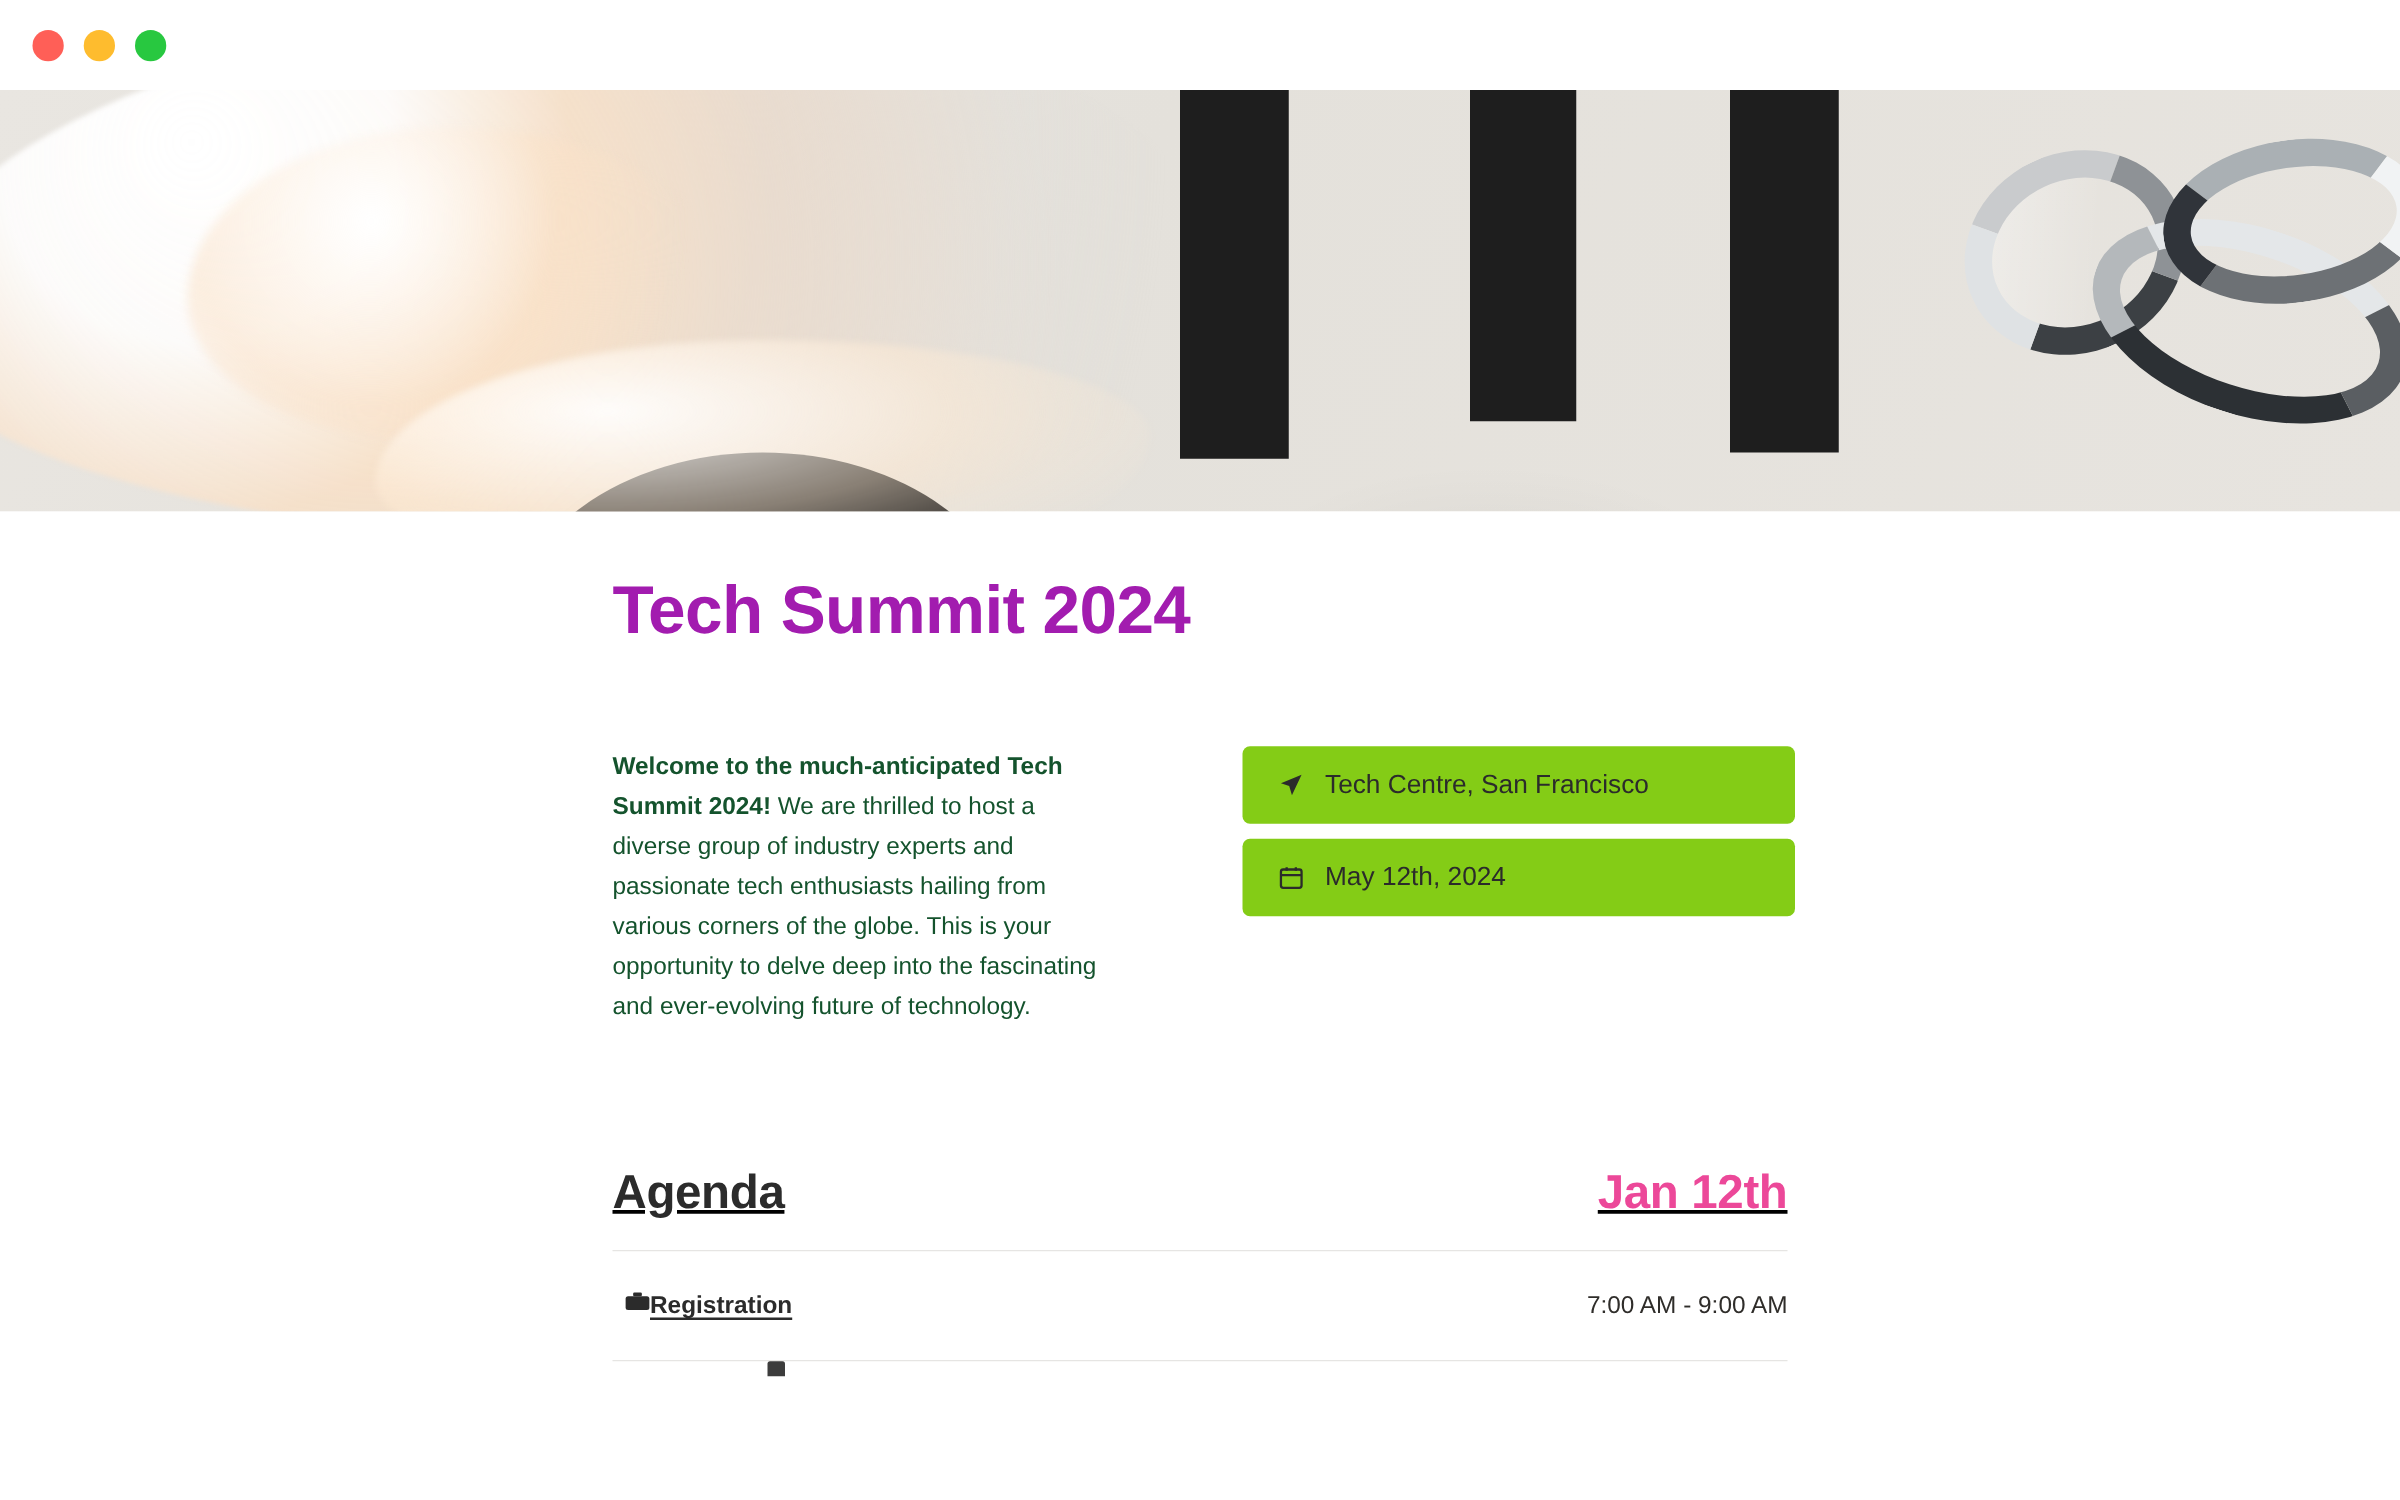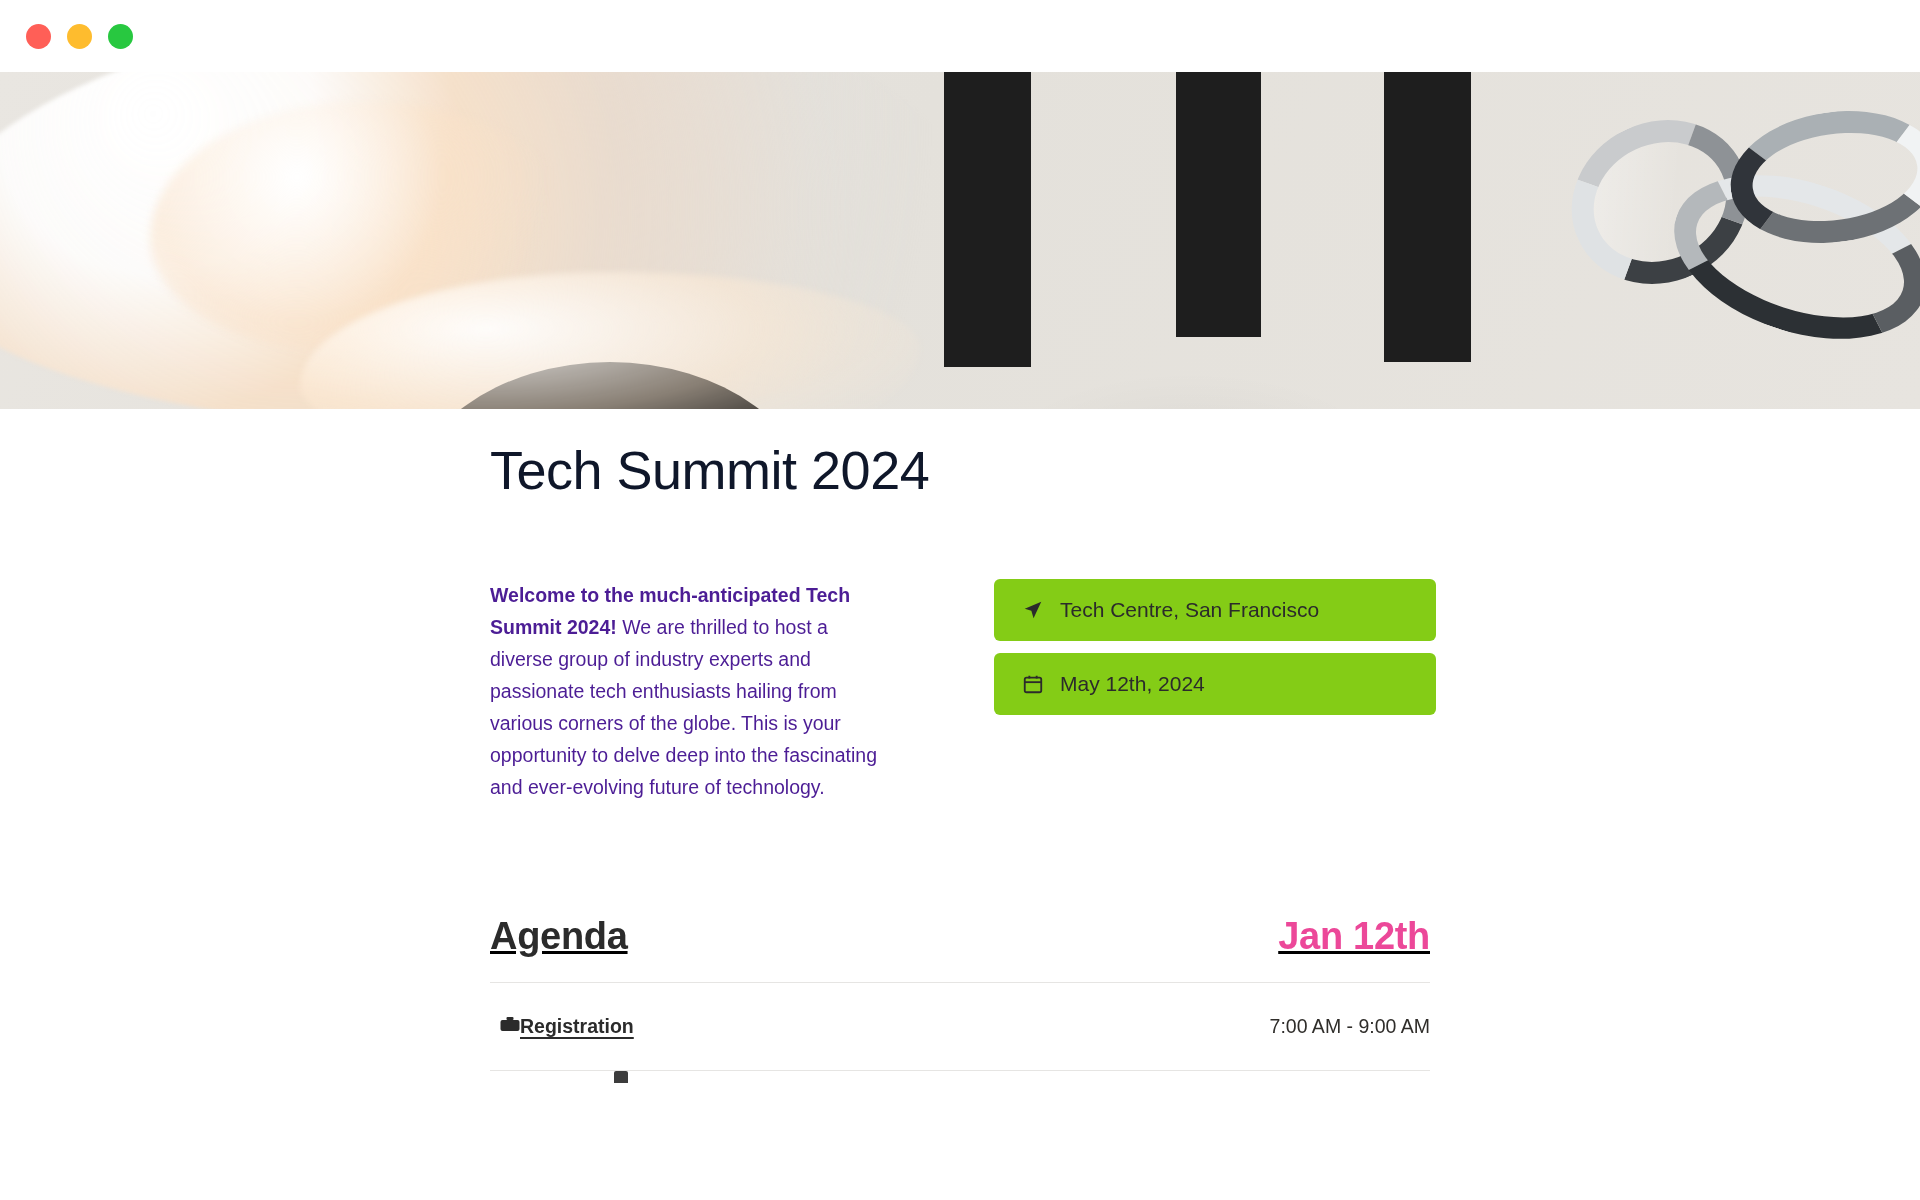--- a/index.html
+++ b/index.html
@@ -133,36 +133,36 @@
   }
 
   
   .content {
     width: 100%;
     padding-left: 490px;
     padding-right: 60px;
   }
   .page-title {
     font-size: 54px;
-    font-weight: 400;
-    color: #0f172a;
+    font-weight: 700;
+    color: #a21caf;
     letter-spacing: -0.5px;
-    margin-top: 30px;
+    margin-top: 48px;
   }
 
   .two-col {
     display: flex;
     margin-top: 78px;
     gap: 106px;
   }
   .intro {
     width: 398px;
     font-size: 19.5px;
     line-height: 32px;
-    color: #4c1d95;
+    color: #14532d;
   }
   .intro b { font-weight: 700; }
 
   .info-list { width: 442px; display: flex; flex-direction: column; gap: 12px; }
   .info-card {
     background: #84cc16;
     border-radius: 6px;
     height: 62px;
     display: flex;
     align-items: center;

